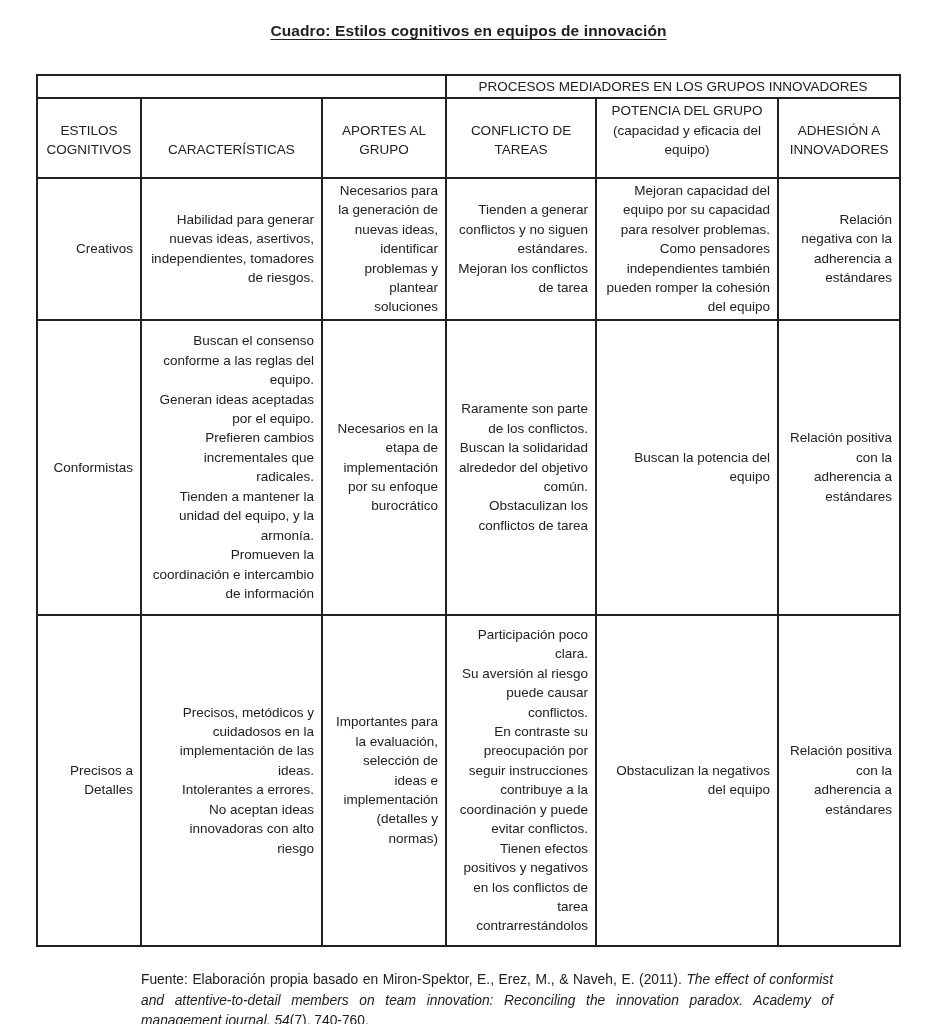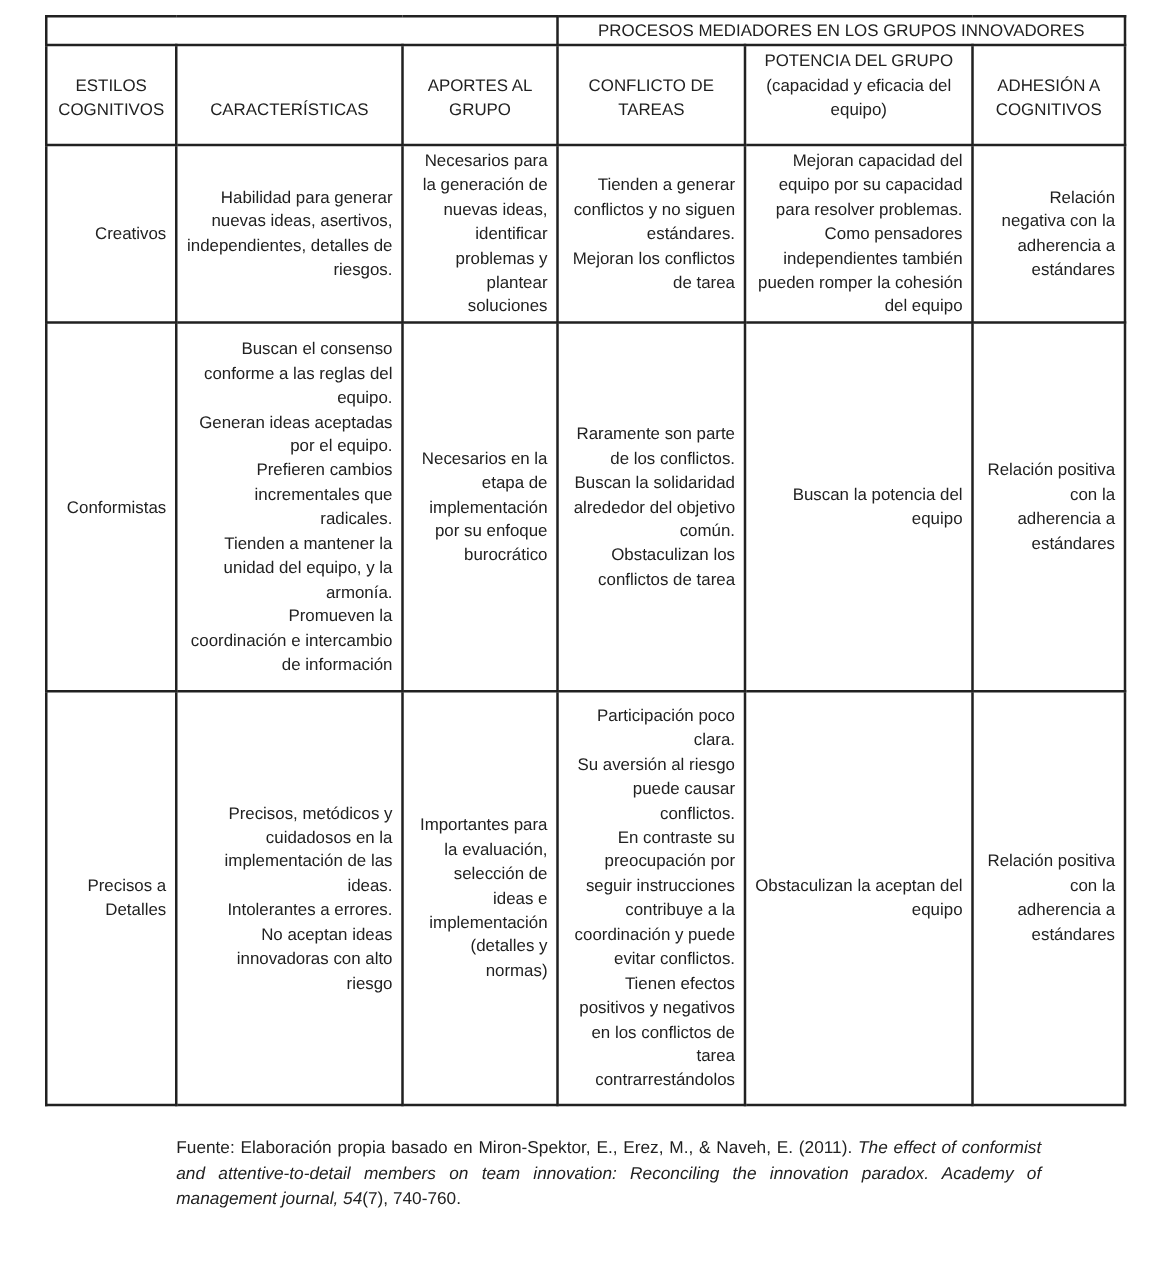--- a/index.html
+++ b/index.html
@@ -16,21 +16,21 @@
     text-align: center;
     font-size: 15.5px;
     font-weight: 600;
     text-decoration: underline;
     text-underline-offset: 3px;
     letter-spacing: 0.1px;
   }
   table.styles-table {
     border-collapse: collapse;
     table-layout: fixed;
-    margin: 12px 0 0 36px;
+    margin: 34px 0 0 36px;
     width: 863px;
   }
   .styles-table td, .styles-table th {
     border: 2px solid #212121;
     font-size: 13.5px;
     line-height: 1.44;
     padding: 2px 7px;
     vertical-align: middle;
     font-weight: normal;
     text-align: right;
@@ -57,20 +57,21 @@
     line-height: 1.5;
     text-align: justify;
   }
   .it { font-style: italic; }
 </style>
 </head>
 <body>
 
 <div class="page">
 
+  <div class="title">Cuadro: Estilos cognitivos en equipos de innovación</div>
 
   <table class="styles-table">
     <colgroup>
       <col style="width:104px">
         <col style="width:181px">
         <col style="width:124px">
       <col style="width:150px">
         <col style="width:182px">
         <col style="width:122px">
     </colgroup>
@@ -80,26 +81,26 @@
       <td class="spacer-cell" colspan="3"></td>
       <th colspan="3">PROCESOS MEDIADORES EN LOS GRUPOS INNOVADORES</th>
     </tr>
 
     <tr class="head-row">
       <th>ESTILOS COGNITIVOS</th>
       <th>CARACTERÍSTICAS</th>
       <th>APORTES AL GRUPO</th>
       <th>CONFLICTO DE TAREAS</th>
       <th>POTENCIA DEL GRUPO (capacidad y eficacia del equipo)</th>
-      <th>ADHESIÓN A COGNITIVOS</th>
+      <th>ADHESIÓN A INNOVADORES</th>
     </tr>
 
     <tr class="row-1">
       <td class="style-cell">Creativos</td>
-      <td class="cellt just">Habilidad para generar nuevas ideas, asertivos, independientes, detalles de riesgos.</td>
+      <td class="cellt just">Habilidad para generar nuevas ideas, asertivos, independientes, tomadores de riesgos.</td>
       <td class="cellt">Necesarios para la generación de nuevas ideas, identificar problemas y plantear soluciones</td>
       <td class="cellt just">Tienden a generar conflictos y no siguen estándares.
 Mejoran los conflictos de tarea</td>
       <td class="cellt just">Mejoran capacidad del equipo por su capacidad para resolver problemas. Como pensadores independientes también pueden romper la cohesión del equipo</td>
       <td class="cellt">Relación negativa con la adherencia a estándares</td>
     </tr>
 
     <tr class="row-2">
       <td class="style-cell">Conformistas</td>
       <td class="cellt">Buscan el consenso conforme a las reglas del equipo.
@@ -118,21 +119,21 @@
     <tr class="row-3">
       <td class="style-cell">Precisos a Detalles</td>
       <td class="cellt">Precisos, metódicos y cuidadosos en la implementación de las ideas.
 Intolerantes a errores.
 No aceptan ideas innovadoras con alto riesgo</td>
       <td class="cellt">Importantes para la evaluación, selección de ideas e implementación (detalles y normas)</td>
       <td class="cellt">Participación poco clara.
 Su aversión al riesgo puede causar conflictos.
 En contraste su preocupación por seguir instrucciones contribuye a la coordinación y puede evitar conflictos.
 Tienen efectos positivos y negativos en los conflictos de tarea contrarrestándolos</td>
-      <td class="cellt">Obstaculizan la aceptan del equipo</td>
+      <td class="cellt">Obstaculizan la negativos del equipo</td>
       <td class="cellt">Relación positiva con la adherencia a estándares</td>
     </tr>
   </tbody>
     </table>
 
   <div class="footer">
     <span>Fuente: Elaboración propia basado en Miron-Spektor, E., Erez, M., &amp; Naveh, E. (2011). </span><span class="it">The effect of conformist and attentive-to-detail members on team innovation: Reconciling the innovation paradox. </span><span class="it">Academy of management journal, 54</span><span>(7), 740-760.</span>
   </div>
 
 </div>

